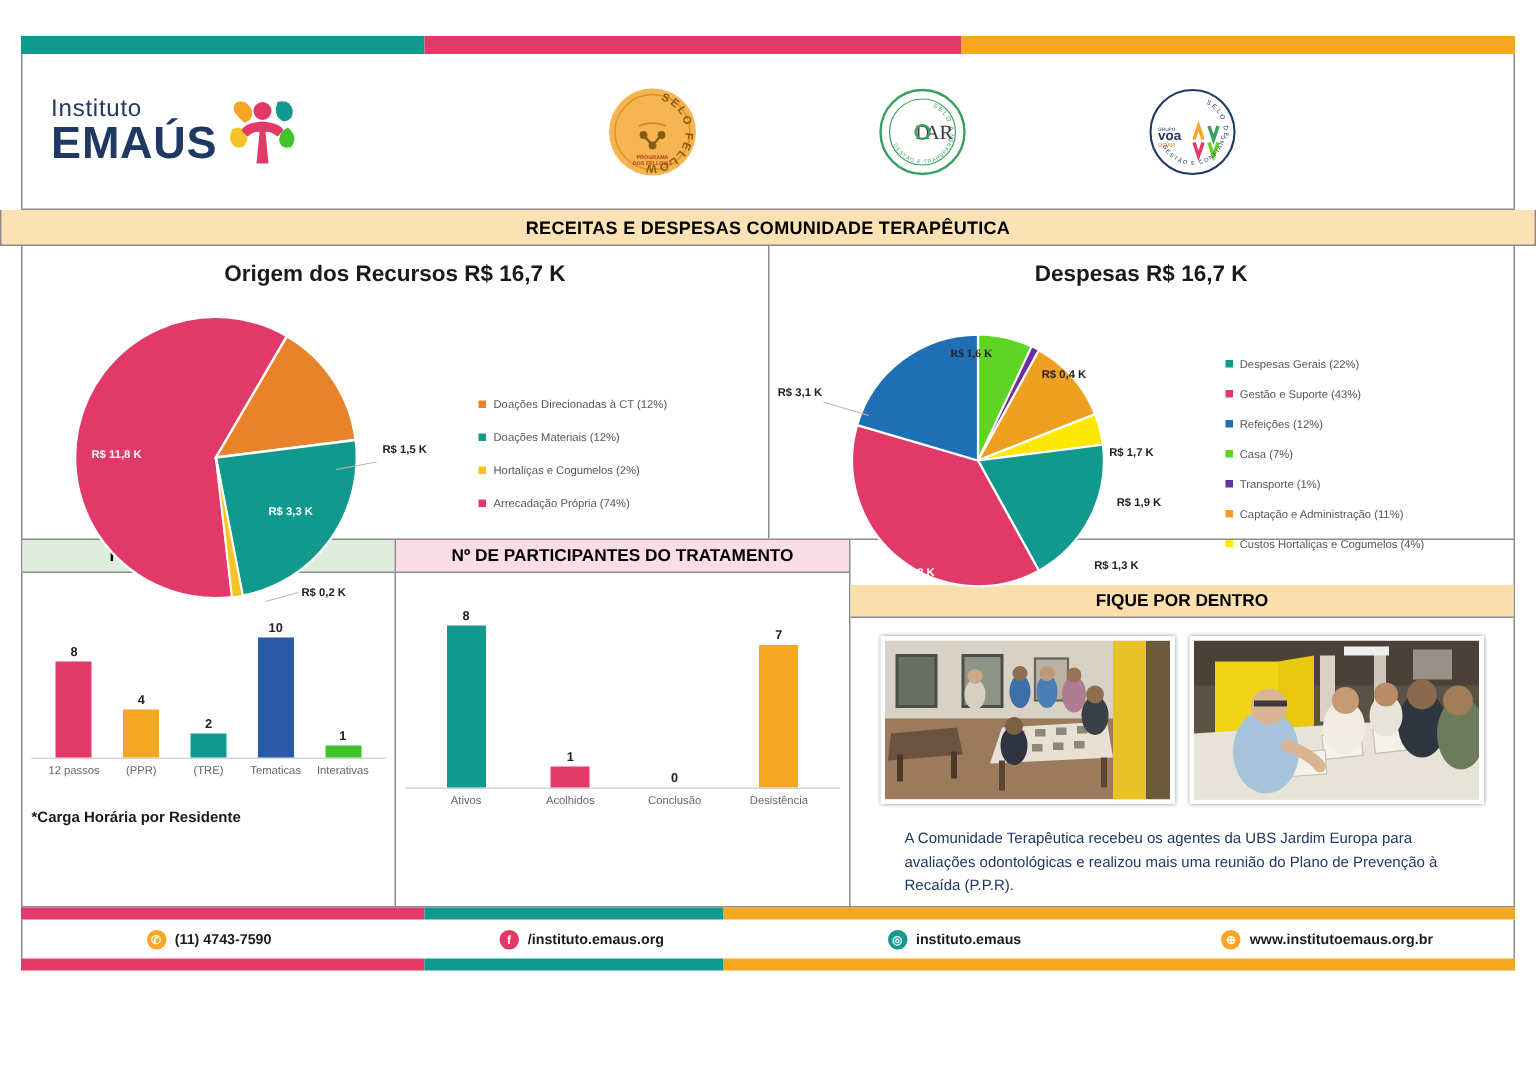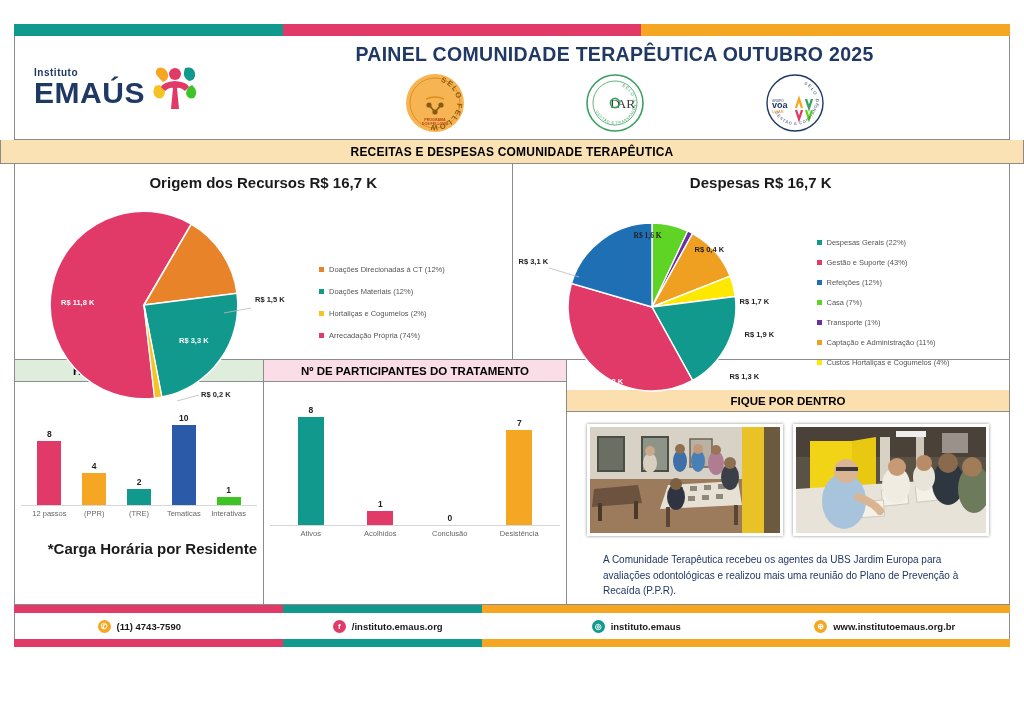--- a/index.html
+++ b/index.html
@@ -26,21 +26,21 @@
     --border:#8c8c8c;
   }
 
   
   .header {
     margin: 0 14px; border:1px solid var(--border); border-top:none;
     height: 104px; display:flex; align-items:center; position:relative; background:#fff;
   }
   .logo-wrap { width: 205px; display:flex; align-items:center; justify-content:center; gap:4px; }
   .logo-text { text-align:left; color:#1f3864; line-height:1; }
-  .logo-text .l1 { font-size:10px; letter-spacing:.5px;font-weight:bold; }
+  .logo-text .l1 { font-size:16px; letter-spacing:.5px; }
   .logo-text .l2 { font-size:30px; font-weight:bold; letter-spacing:.5px; }
 
   .head-main { flex:1; display:flex; flex-direction:column; align-items:center; }
   .dash-title {
     color:#1f3864; font-size:19.5px; font-weight:bold; letter-spacing:.3px;
     margin-top:2px; margin-bottom:6px; white-space:nowrap;
   }
   .badges { display:flex; align-items:center; gap:118px; }
   .badge { width:62px; height:62px; position:relative; }
 
@@ -77,21 +77,21 @@
   .pbody { flex:1; position:relative; padding:6px; }
 
   
   .bars { display:flex; align-items:flex-end; justify-content:space-around; height:118px;
           border-bottom:1px solid #d6d6d6; padding:0 6px; }
   .bcol { display:flex; flex-direction:column; align-items:center; justify-content:flex-end; height:100%; width:46px; }
   .bval { font-size:8.5px; font-weight:bold; color:#222; margin-bottom:2px; }
   .brect { width:24px; }
   .bcats { display:flex; justify-content:space-around; padding:3px 6px 0; }
   .bcat { width:46px; text-align:center; font-size:7.5px; color:#666; }
-  .note { text-align:right; font-size:15px; font-weight:bold; color:#1a1a1a; margin-top:22px; }
+  .note { text-align:left; font-size:10px; font-weight:bold; color:#1a1a1a; margin-top:22px; }
 
   
   .photos { display:flex; justify-content:space-around; gap:10px; padding:6px 14px 0; }
   .photo { width:196px; height:112px; border:3px solid #fff; box-shadow:0 0 3px rgba(0,0,0,.45);
            overflow:hidden; position:relative; }
   .caption { text-align:left; font-size:10px; color:#1f3864; line-height:1.55; padding:16px 30px 0; }
 
   
   .footstrip { display:flex; height:8px; margin:0 14px; }
   .footstrip span { height:100%; }
@@ -125,21 +125,20 @@
         <path d="M10 14 Q4 8 9 4 Q16 2 19 10 Q20 16 14 18 Z" fill="#f5a623"></path>
         <path d="M36 4 Q44 2 46 9 Q47 16 40 17 Q34 14 35 8 Z" fill="#11998e"></path>
         <path d="M6 22 Q2 30 8 34 Q15 36 16 28 Q15 22 10 21 Z" fill="#f5c324"></path>
         <path d="M44 22 Q50 28 45 34 Q38 36 37 29 Q38 23 43 21 Z" fill="#3fc427"></path>
         <circle cx="26" cy="10" r="6" fill="#e13a68"></circle>
         <path d="M26 17 Q38 18 40 23 L36 27 Q31 23 28 24 L30 45 L22 45 L24 24 Q21 23 16 27 L12 23 Q14 18 26 17 Z" fill="#e13a68"></path>
       </svg>
     </div>
 
     <div class="head-main">
-      <div class="dash-title">PAINEL COMUNIDADE TERAPÊUTICA OUTUBRO 2025</div>
       <div class="badges">
 
         <div class="badge">
           <svg width="62" height="62" viewBox="0 0 62 62">
             <circle cx="31" cy="31" r="29" fill="#f6b453"></circle>
             <circle cx="31" cy="31" r="25" fill="none" stroke="#e09020" stroke-width="1"></circle>
             <path id="fw" d="M31,9 a22,22 0 0,1 0,44 a22,22 0 0,1 0,-44" fill="none"></path>
             <text font-size="7.5" font-weight="bold" fill="#8a5a10" letter-spacing="1.3">
               <textPath href="#fw" startOffset="4%">SELO FELLOW</textPath>
             </text>

